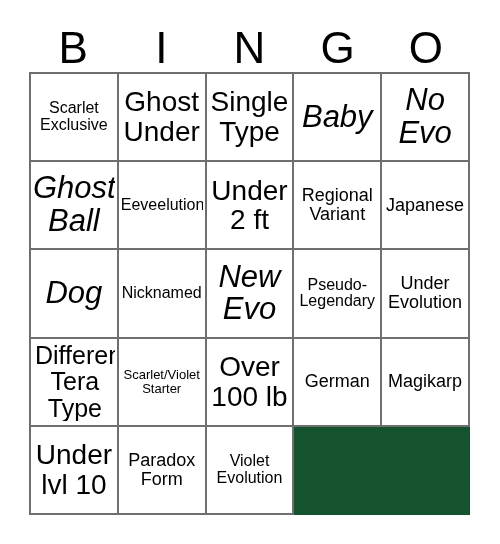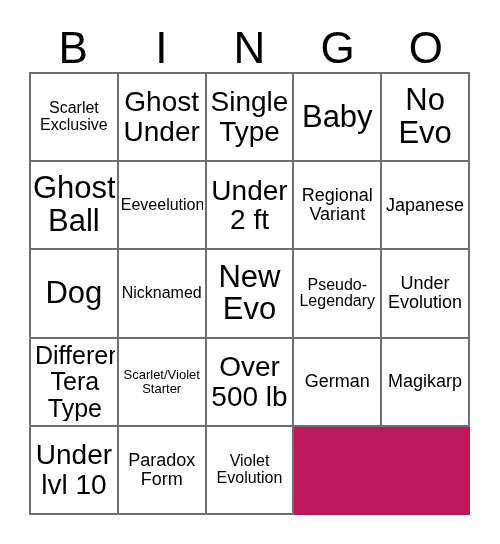--- a/index.html
+++ b/index.html
@@ -49,21 +49,21 @@
     left: 29px;
     top: 72px;
     width: 441px;
     height: 443px;
     box-sizing: border-box;
     display: grid;
     grid-template-columns: repeat(5, 1fr);
     grid-template-rows: repeat(5, 1fr);
     border-top: 2px solid #6f6f6f;
     border-left: 2px solid #6f6f6f;
-    background: #be185d;
+    background: #14532d;
   }
 
   .cell {
     box-sizing: border-box;
     border-right: 2px solid #6f6f6f;
     border-bottom: 2px solid #6f6f6f;
     display: flex;
     align-items: center;
     justify-content: center;
     overflow: hidden;
@@ -75,21 +75,21 @@
     text-align: center;
     line-height: 1.06;
     width: 100%;
     white-space: pre-line;
     word-break: keep-all;
     overflow: hidden;
     color: #000000;
   }
 
   
-  .fs-xxl .cell-text { font-size: 31px; }
+  .fs-xxl .cell-text { font-size: 31px; font-style: italic; }
   .fs-xl  .cell-text { font-size: 28px; }
   .fs-lg  .cell-text { font-size: 25px; }
   .fs-md  .cell-text { font-size: 18px; }
   .fs-sm  .cell-text { font-size: 16px; }
   .fs-xs  .cell-text { font-size: 13px; }
 
   
   .clip-wide .cell-text {
     white-space: pre-line;
     width: 104px;
@@ -173,21 +173,21 @@
       <div class="cell-text">Different
 Tera
 Type</div>
     </div>
     <div class="cell fs-xs">
       <div class="cell-text">Scarlet/Violet
 Starter</div>
     </div>
     <div class="cell fs-xl">
       <div class="cell-text">Over
-500 lb</div>
+100 lb</div>
     </div>
 
     <div class="cell fs-md">
       <div class="cell-text">German</div>
     </div>
     <div class="cell fs-md">
       <div class="cell-text">Magikarp</div>
     </div>
     <div class="cell fs-xl">
       <div class="cell-text">Under

